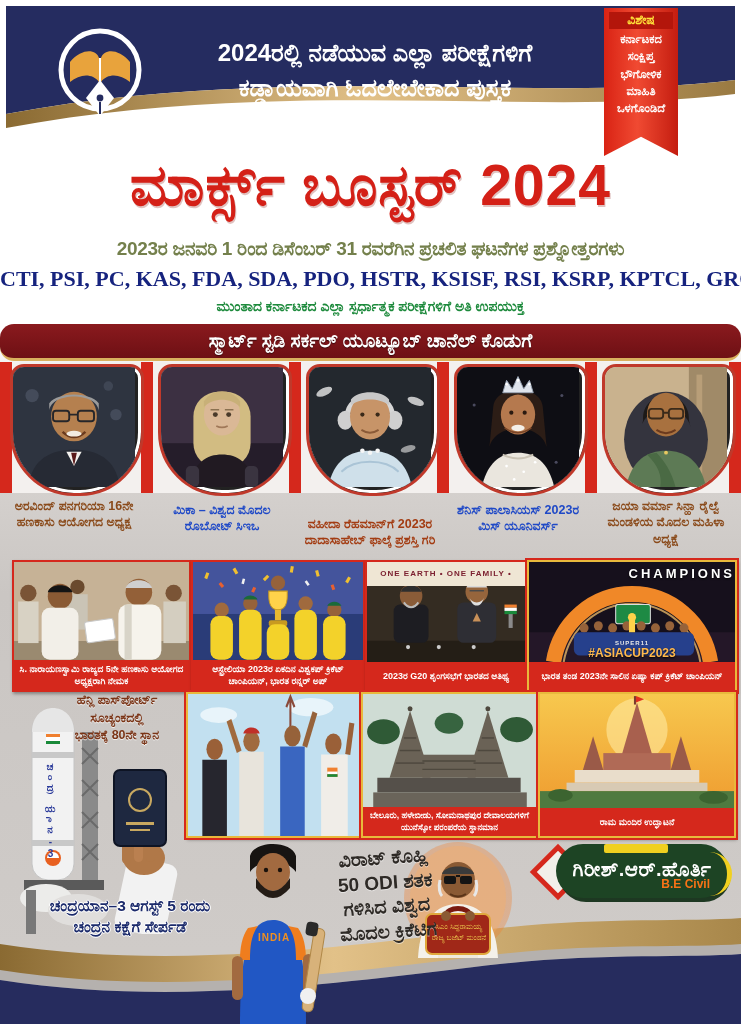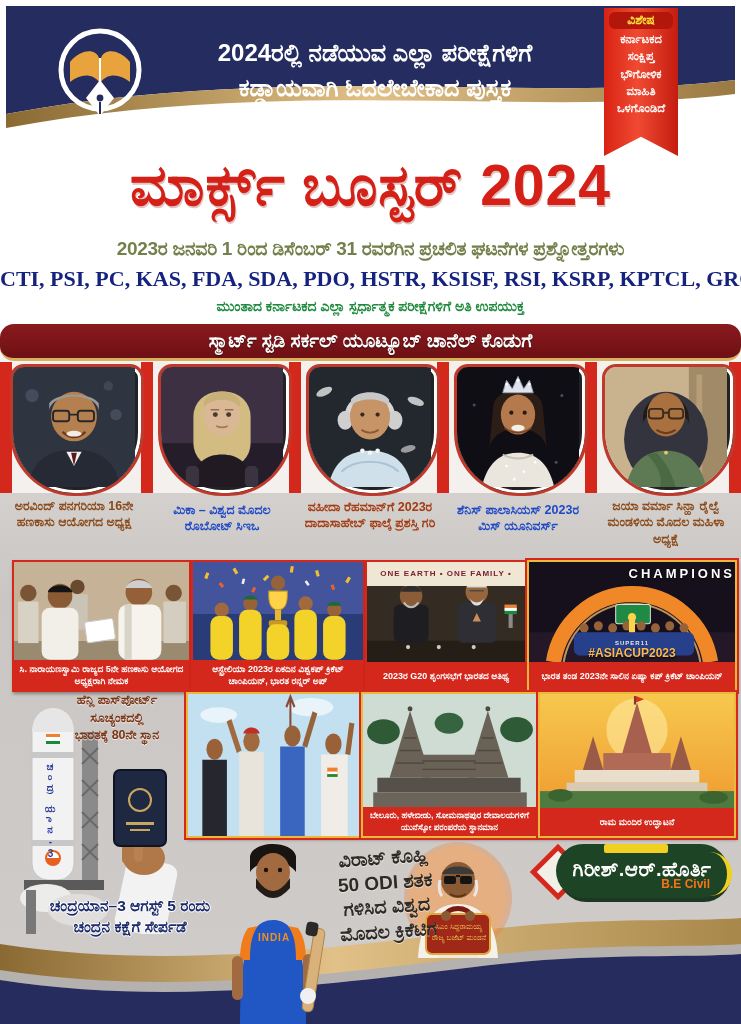--- a/index.html
+++ b/index.html
@@ -8,21 +8,21 @@
     background:linear-gradient(180deg,#ffffff 0%,#ffffff 33%,#dcd8d5 40%,#cac6c3 58%,#d0ccc9 100%);}
   
   .hdr-svg{position:absolute;top:0;left:0;z-index:2;}
   .logo{position:absolute;left:52px;top:22px;z-index:3;}
   .tagline{position:absolute;left:155px;top:36px;width:440px;z-index:3;text-align:center;
     color:#ffffff;font-weight:bold;font-size:24px;line-height:1.45;}
   .ribbon{position:absolute;left:604px;top:8px;width:74px;height:148px;z-index:4;
     background:linear-gradient(90deg,#d92314,#f04a32 45%,#c41d10);
     clip-path:polygon(0 0,100% 0,100% 100%,50% 87%,0 100%);
     text-align:center;filter:drop-shadow(1px 2px 2px rgba(0,0,0,.35));}
-  .ribbon-tab{margin:4px 5px 2px 5px;background:#b3160b;border-radius:6px;
+  .ribbon-tab{margin:4px 5px 2px 5px;background:#b3160b;border-radius:0;
     color:#ffe23a;font-weight:bold;font-size:12.5px;padding:1px 16px;}
   .ribbon-line{color:#ffffff;font-weight:bold;font-size:11.5px;line-height:1.5;}
   
   .title{position:absolute;top:152px;left:0;width:741px;z-index:2;text-align:center;white-space:nowrap;
     font-size:57px;font-weight:900;color:#d42017;letter-spacing:1px;
     text-shadow:1px 2px 0 rgba(130,10,5,.25);}
   .subtitle{position:absolute;top:238px;left:0;width:741px;text-align:center;white-space:nowrap;
     font-size:19px;font-weight:bold;color:#74804c;letter-spacing:-0.3px;
     text-shadow:-1px 0 #fff,1px 0 #fff,0 -1px #fff,0 1px #fff;}
   .exams{position:absolute;top:266px;left:0;width:741px;text-align:center;white-space:nowrap;
@@ -245,21 +245,21 @@
         <path d="M54,66 Q64,73 74,66" stroke="#6a3a1e" stroke-width="2" fill="none"></path>
         <path d="M22,126 C28,98 44,88 64,88 C84,88 100,98 106,126 Z" fill="#5d7a55"></path>
         <path d="M44,92 C56,104 60,114 58,126 L74,126 C70,110 62,98 54,90 Z" fill="#4a6a44"></path>
         <circle cx="64" cy="90" r="2" fill="#e8c860"></circle>
       </svg>
     </div>
   </div>
 
   <div class="pcap cap-brown" style="left:1px;top:498px">ಅರವಿಂದ್ ಪನಗರಿಯಾ 16ನೇ ಹಣಕಾಸು ಆಯೋಗದ ಅಧ್ಯಕ್ಷ</div>
   <div class="pcap cap-blue" style="left:149px;top:502px">ಮಿಕಾ – ವಿಶ್ವದ ಮೊದಲ ರೊಬೋಟ್ ಸಿಇಒ</div>
-  <div class="pcap cap-red" style="left:297px;top:499px">ವಹೀದಾ ರೆಹಮಾನ್‌ಗೆ 2023ರ ದಾದಾಸಾಹೇಬ್ ಫಾಲ್ಕೆ ಪ್ರಶಸ್ತಿ ಗರಿ</div>
+  <div class="pcap cap-red" style="left:297px;top:516px">ವಹೀದಾ ರೆಹಮಾನ್‌ಗೆ 2023ರ ದಾದಾಸಾಹೇಬ್ ಫಾಲ್ಕೆ ಪ್ರಶಸ್ತಿ ಗರಿ</div>
   <div class="pcap cap-blue" style="left:445px;top:502px">ಶೆನಿಸ್ ಪಾಲಾಸಿಯಸ್ 2023ರ ಮಿಸ್ ಯೂನಿವರ್ಸ್</div>
   <div class="pcap cap-brown" style="left:593px;top:498px">ಜಯಾ ವರ್ಮಾ ಸಿನ್ಹಾ ರೈಲ್ವೆ ಮಂಡಳಿಯ ಮೊದಲ ಮಹಿಳಾ ಅಧ್ಯಕ್ಷೆ</div>
 
   <div class="card" style="left:12px;top:560px;width:175px;height:128px">
     <div class="photo">
       <svg viewBox="0 0 171 94" preserveAspectRatio="none">
         <rect width="171" height="94" fill="#c6b296"></rect>
         <rect y="76" width="171" height="18" fill="#9a8a70"></rect>
         <circle cx="14" cy="30" r="8" fill="#7a5436"></circle>
           <rect x="4" y="38" width="20" height="40" fill="#d8d2c4"></rect>

